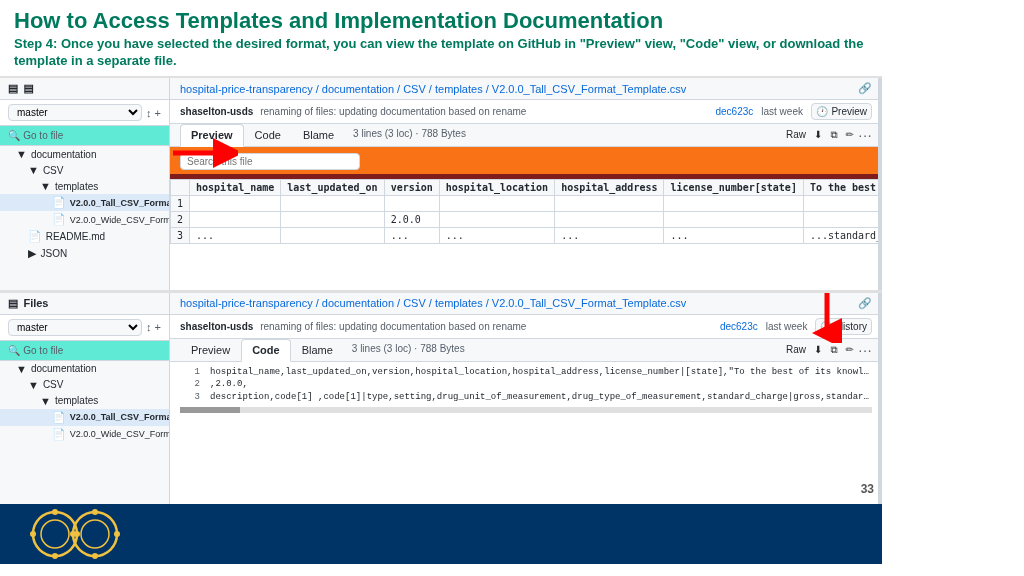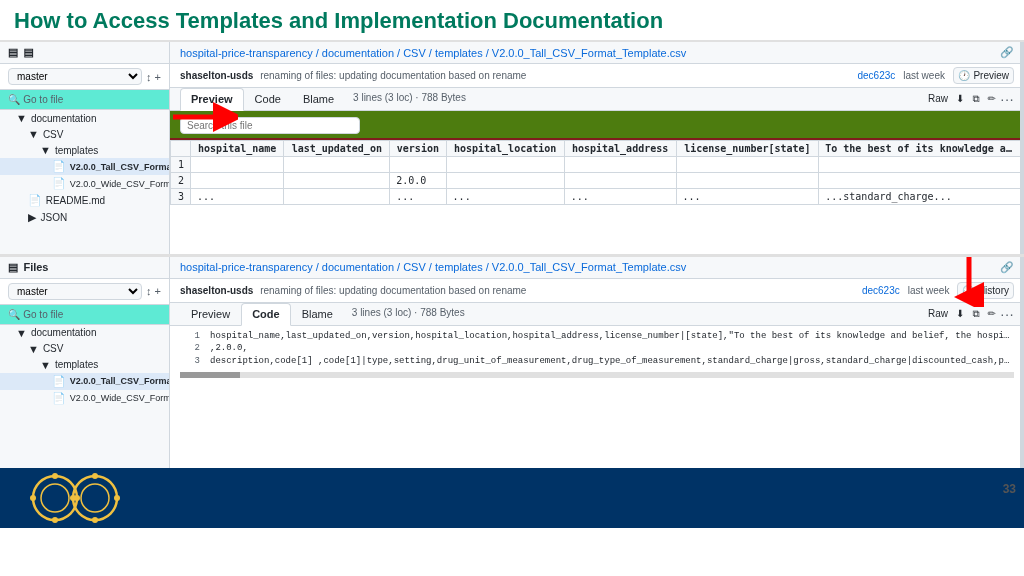--- a/index.html
+++ b/index.html
@@ -156,22 +156,22 @@
       border-bottom-color: #fff;
       font-weight: 600;
       margin-bottom: -1px;
     }
     .tab-meta { font-size: 10px; color: #57606a; }
     .tab-actions { display: flex; align-items: flex-start; }
     .tab-action-btn { font-size: 10px; color: #24292f; background: none; border: none; cursor: pointer; padding: 2px 4px; }
 
     .search-bar {
       padding: 4px 10px;
-      border-bottom: 2px solid #7f1d1d;
-      background: #4d7c0f;
+      border-bottom: 5px solid #7f1d1d;
+      background: #f97316;
     }
     .search-input {
       width: 180px;
       font-size: 10px;
       padding: 2px 6px;
       border: 1px solid #d0d7de;
       border-radius: 4px;
     }
 
     .file-table {
@@ -288,24 +288,25 @@
       font-size: 14px;
       color: #57606a;
       background: none;
       border: none;
       cursor: pointer;
     }
   </style>
 </head>
 <body>
 
-<div style="position:relative; width:1024px; height:576px; overflow:hidden;">
+<div style="position:relative; width:882px; height:576px; overflow:hidden;">
 
   <div class="header" style="background:#fff; padding:8px 14px 6px 14px; border-bottom:2px solid #e0e0e0;">
     <div class="header-title">How to Access Templates and Implementation Documentation</div>
+    <div class="header-subtitle">Step 4: Once you have selected the desired format, you can view the template on GitHub in "Preview" view, "Code" view, or download the template in a separate file.</div>
   </div>
 
   <div class="download-btn">Download the</div>
 
   <div class="panels-container">
 
     <div class="panel-row">
 
       <div class="sidebar">
         <div class="sidebar-header">

